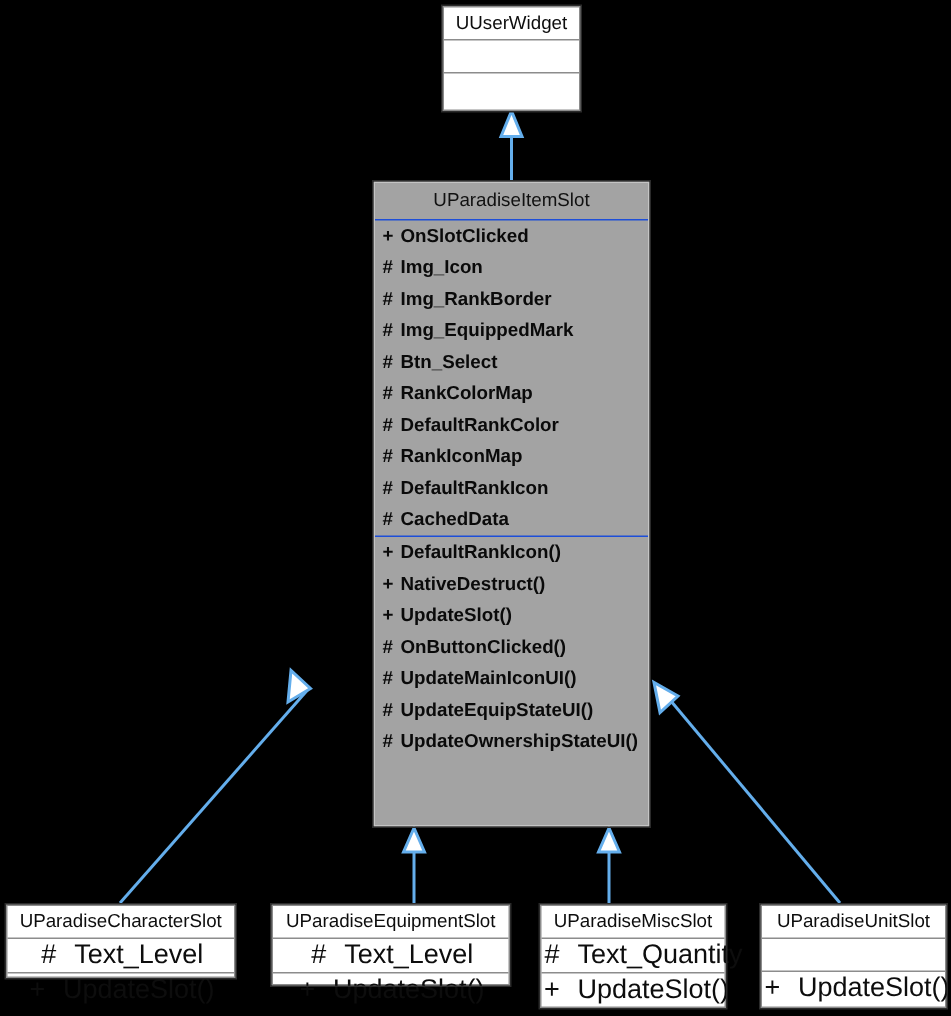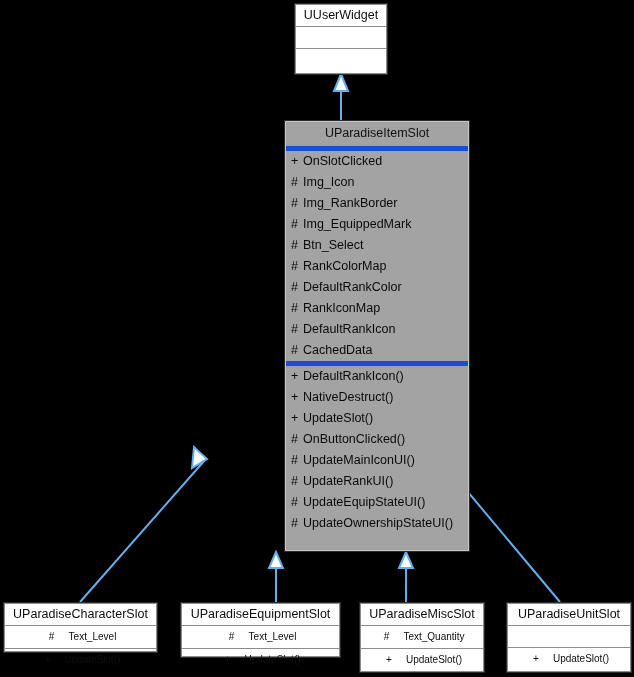--- a/index.html
+++ b/index.html
@@ -50,21 +50,21 @@
     line-height: 20px;
     height: 21px;
     white-space: nowrap;
     overflow: hidden;
   }
 
   
   .box-white { background: #ffffff; }
   .box-white .uml-title { color: #0d0d0d; }
   .box-white .member {
-    font-size: 10px;
+    font-size: 18px;
     color: #0d0d0d;
     line-height: 21px;
     height: 22px;
     text-align: center;
     white-space: nowrap;
   }
   .box-white .member .vis {
     display: inline-block;
     width: 14px;
     text-align: center;
@@ -77,21 +77,21 @@
     background: #a3a3a3;
     border: 1px solid #c4c4c4;
     outline: 1px solid #2b2b2b;
   }
   .box-grey .uml-title {
     color: #111111;
     background: #a3a3a3;
     height: 24px;
     line-height: 23px;
   }
-  .box-grey .cmpt + .cmpt { border-top: 5px solid #1d4ed8; }
+  .box-grey .cmpt + .cmpt { border-top: 1px solid #1d4ed8; font-weight: bold; }
   .box-grey .member {
     font-size: 12.5px;
     color: #0a0a0a;
     line-height: 21px;
     height: 21px;
     padding-left: 5px;
     white-space: nowrap;
     text-align: left;
   }
   .box-grey .member .vis {
@@ -132,21 +132,21 @@
   </svg>
 
   <div class="uml-class box-white" style="left:295px; top:4px; width:92px; height:70px;">
     <div class="cmpt">
       <div class="uml-title">UUserWidget</div>
     </div>
     <div class="cmpt empty"></div>
     <div class="cmpt empty"></div>
   </div>
 
-  <div class="uml-class box-grey" style="left:249px; top:121px; width:184px; height:430px;margin-left:36px;">
+  <div class="uml-class box-grey" style="left:249px; top:121px; width:184px; height:430px;">
     <div class="cmpt">
       <div class="uml-title">UParadiseItemSlot</div>
     </div>
     <div class="cmpt" id="base-attrs">
         <div class="member"><span class="vis">+</span><span class="nm">OnSlotClicked</span></div>
         <div class="member"><span class="vis">#</span><span class="nm">Img_Icon</span></div>
         <div class="member"><span class="vis">#</span><span class="nm">Img_RankBorder</span></div>
         <div class="member"><span class="vis">#</span><span class="nm">Img_EquippedMark</span></div>
         <div class="member"><span class="vis">#</span><span class="nm">Btn_Select</span></div>
         <div class="member"><span class="vis">#</span><span class="nm">RankColorMap</span></div>
@@ -154,21 +154,20 @@
         <div class="member"><span class="vis">#</span><span class="nm">RankIconMap</span></div>
         <div class="member"><span class="vis">#</span><span class="nm">DefaultRankIcon</span></div>
         <div class="member"><span class="vis">#</span><span class="nm">CachedData</span></div>
       </div>
     <div class="cmpt" id="base-ops">
         <div class="member"><span class="vis">+</span><span class="nm">DefaultRankIcon()</span></div>
         <div class="member"><span class="vis">+</span><span class="nm">NativeDestruct()</span></div>
         <div class="member"><span class="vis">+</span><span class="nm">UpdateSlot()</span></div>
         <div class="member"><span class="vis">#</span><span class="nm">OnButtonClicked()</span></div>
         <div class="member"><span class="vis">#</span><span class="nm">UpdateMainIconUI()</span></div>
-        <div class="member"><span class="vis">#</span><span class="nm">UpdateRankUI()</span></div>
         <div class="member"><span class="vis">#</span><span class="nm">UpdateEquipStateUI()</span></div>
         <div class="member"><span class="vis">#</span><span class="nm">UpdateOwnershipStateUI()</span></div>
       </div>
   </div>
 
   <div class="uml-class box-white" style="left:4px; top:603px; width:153px; height:49px;" id="derived-0">
     <div class="cmpt">
       <div class="uml-title">UParadiseCharacterSlot</div>
     </div>
     <div class="cmpt">

